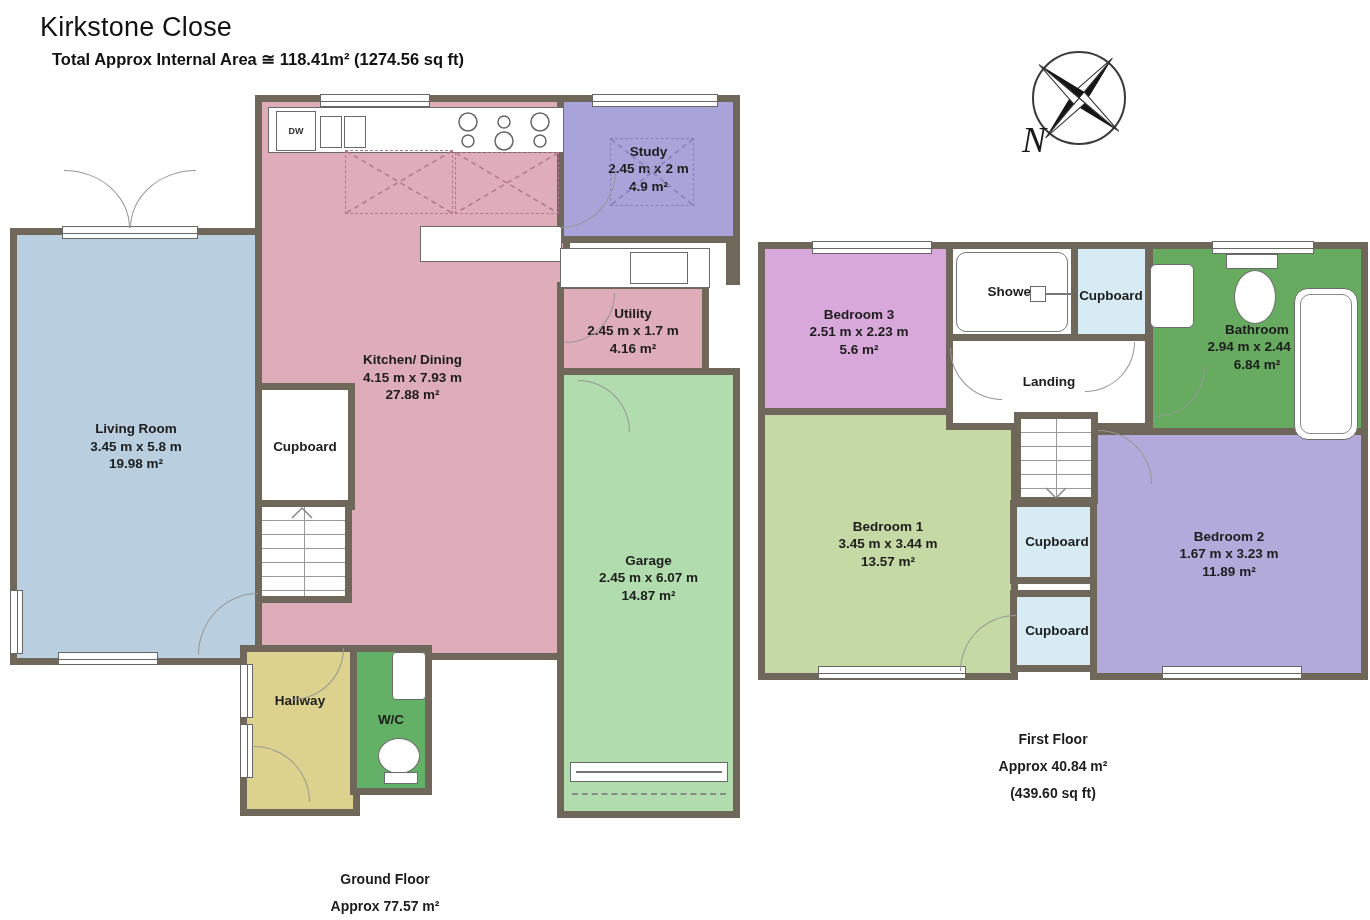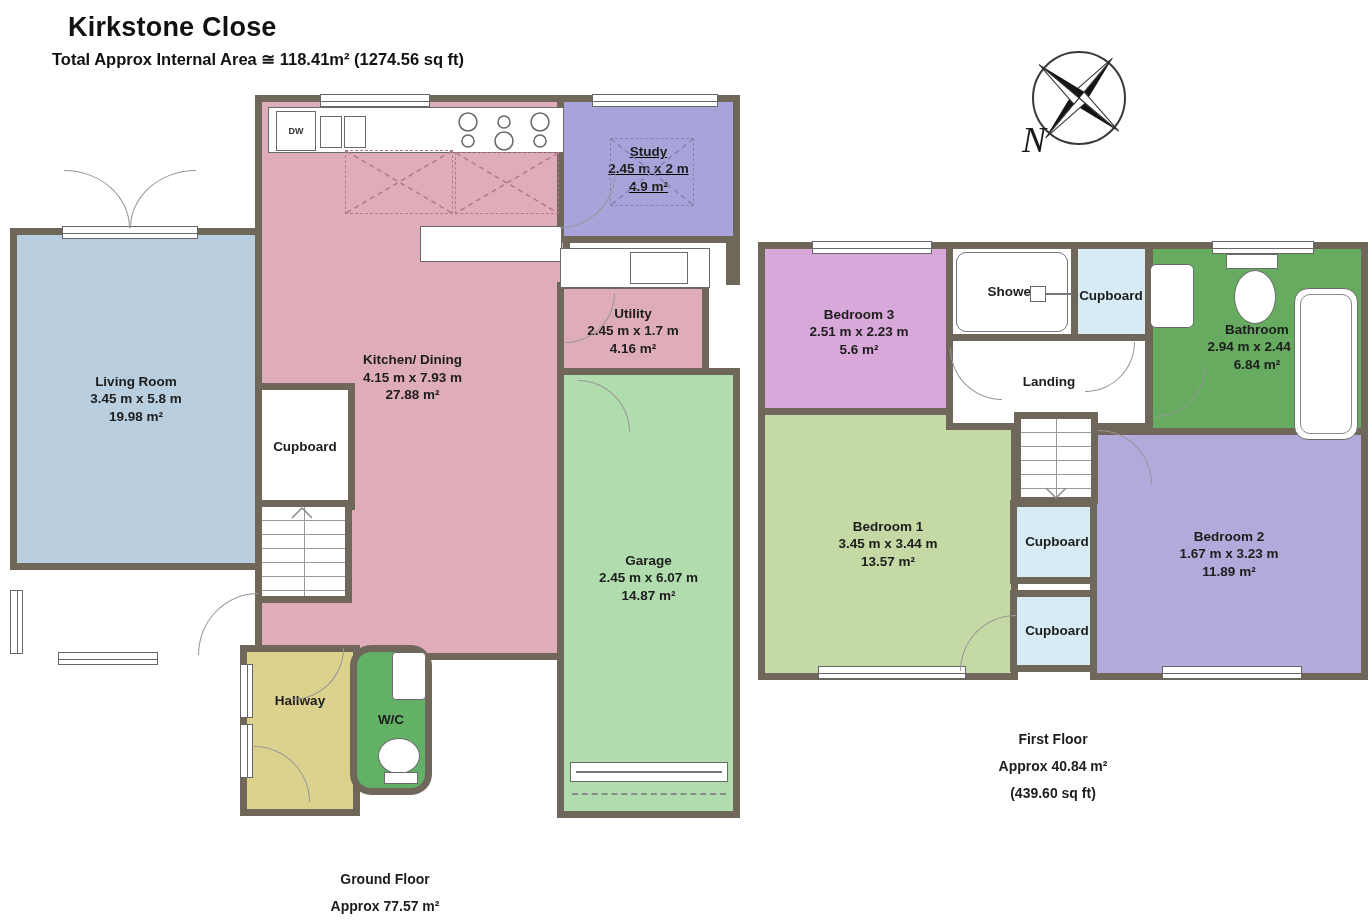--- a/index.html
+++ b/index.html
@@ -1,19 +1,19 @@
 <!DOCTYPE html>
 <html><head>
 <meta charset="utf-8">
 <style>
   html,body{margin:0;padding:0;background:#fff;}
   #canvas{position:relative;width:1370px;height:920px;background:#fff;
           font-family:"Liberation Sans",sans-serif;overflow:hidden;}
   .abs{position:absolute;}
-  .title{position:absolute;left:68px;top:12px;font-size:27px;font-weight:700;color:#111;letter-spacing:.2px;}
+  .title{position:absolute;left:40px;top:12px;font-size:27px;font-weight:400;color:#111;letter-spacing:.2px;}
   .subtitle{position:absolute;left:52px;top:50px;font-size:16.5px;font-weight:700;color:#111;}
   .room{position:absolute;border:7px solid #6e675a;box-sizing:border-box;
         display:flex;align-items:center;justify-content:center;z-index:1;}
   .white-room{background:#fff;z-index:2;}
   .label{text-align:center;font-weight:700;font-size:13.5px;color:#1d1d1d;line-height:1.3;z-index:6;position:relative;}
   .label .nm{display:block;}
   .caption{position:absolute;text-align:center;font-weight:700;font-size:14px;color:#1d1d1d;line-height:19px;z-index:6;}
   .caption span{display:block;margin-top:8px;}
   .window{position:absolute;background:#fff;border:1px solid #666;box-sizing:border-box;z-index:4;}
   .window.h::after{content:"";position:absolute;left:0;right:0;top:50%;border-top:1px solid #666;}
@@ -31,21 +31,21 @@
   .furn svg{display:block;width:100%;height:100%;}
   .stairs{position:absolute;background:#fff;border:7px solid #6e675a;box-sizing:border-box;z-index:2;overflow:hidden;}
   .treads{position:absolute;inset:0;background:repeating-linear-gradient(to bottom,transparent 0 13px,#999 13px 14px);}
   .midline{position:absolute;left:50%;top:0;bottom:0;width:1px;background:#999;}
   .line{position:absolute;background:#777;z-index:4;}
   .dashline{position:absolute;border-top:2px dashed #8a8a8a;z-index:3;}
   .wallstub{position:absolute;background:#6e675a;z-index:2;}
   .tray{position:absolute;inset:3px;border:1.5px solid #777;border-radius:10px;background:#fff;}
   
   .c-living{background:#b9cfdf;} .c-kitchen{background:#dfadba;} .c-study{background:#a8a3d8;}
-  .c-garage{background:#b1dcae;} .c-hall{background:#dcd28d;} .c-wc{background:#62b166;border-radius:21px;}
+  .c-garage{background:#b1dcae;} .c-hall{background:#dcd28d;} .c-wc{background:#62b166;}
   .c-bed3{background:#d8a8da;} .c-bath{background:#66ab60;} .c-bed1{background:#c5d9a5;}
   .c-bed2{background:#b3aadc;} .c-cup{background:#d6ebf4;}
 </style>
 </head>
 <body>
 
 <div id="canvas">
 
   <div class="title">Kirkstone Close</div>
   <div class="subtitle">Total Approx Internal Area ≅ 118.41m² (1274.56 sq ft)</div>
@@ -66,37 +66,37 @@
         <path d="M61,10 L53,62 L61,62 Z" fill="#fff" stroke="#333" stroke-width="1"></path>
       </g>
       <g transform="rotate(270 61 62)">
         <path d="M61,10 L69,62 L61,62 Z" fill="#151515"></path>
         <path d="M61,10 L53,62 L61,62 Z" fill="#fff" stroke="#333" stroke-width="1"></path>
       </g>
     </g>
     <text x="4" y="116" font-family="Liberation Serif, serif" font-style="italic" font-size="36" fill="#1a1a1a">N</text>
   </svg>
 
-  <div class="room c-living" style="left:10px;top:228px;width:252px;height:342px;">
+  <div class="room c-living" style="left:10px;top:228px;width:252px;height:437px;">
     <div class="label">
       <span class="nm">Living Room</span>
       <span class="nm">3.45 m x 5.8 m</span>
       <span class="nm">19.98 m²</span>
     </div>
   </div>
 
   <div class="room c-kitchen" style="left:255px;top:95px;width:315px;height:565px;">
     <div class="label">
       <span class="nm">Kitchen/ Dining</span>
       <span class="nm">4.15 m x 7.93 m</span>
       <span class="nm">27.88 m²</span>
     </div>
   </div>
 
-  <div class="room c-study" style="left:557px;top:95px;width:183px;height:148px;text-decoration:underline;">
+  <div class="room c-study" style="left:557px;top:95px;width:183px;height:148px;">
     <div class="label">
       <span class="nm">Study</span>
       <span class="nm">2.45 m x 2 m</span>
       <span class="nm">4.9 m²</span>
     </div>
   </div>
 
   <div class="room c-kitchen" style="left:557px;top:282px;width:152px;height:98px;">
     <div class="label">
       <span class="nm">Utility</span>

